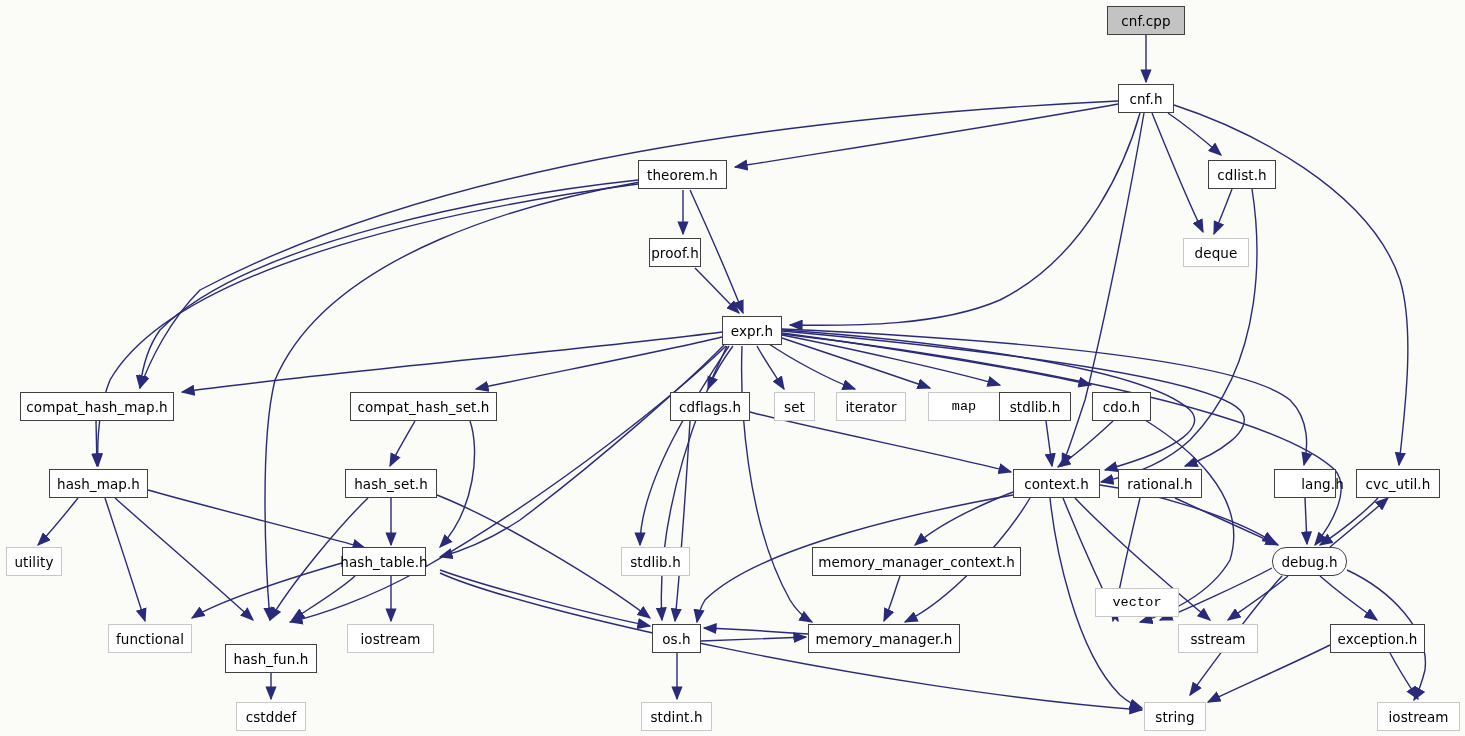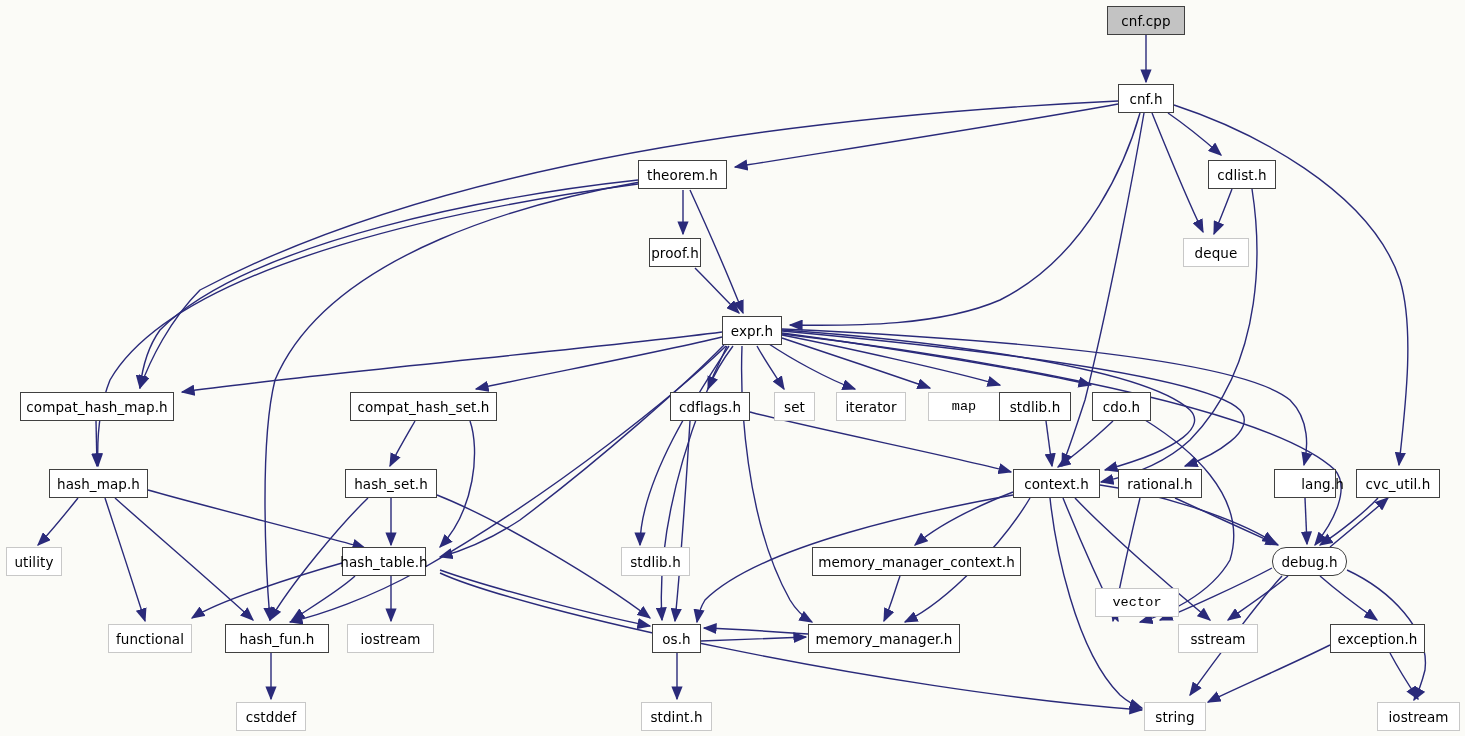--- a/index.html
+++ b/index.html
@@ -178,21 +178,21 @@
       </div>
       <div class="node hdr" style="left: 812px; top: 547px; width: 209px;">
         <span>memory_manager_context.h</span>
       </div>
       <div class="node hdr" style="left: 1272px; top: 547px; width: 75px; border-radius: 14px;">
         <span>debug.h</span>
       </div>
       <div class="node " style="left: 108px; top: 624px; width: 84px;">
         <span>functional</span>
       </div>
-      <div class="node hdr" style="left: 225px; top: 624px; width: 104px;">
+      <div class="node hdr" style="left: 225px; top: 644px; width: 92px;">
         <span>hash_fun.h</span>
       </div>
       <div class="node " style="left: 347px; top: 624px; width: 87px;">
         <span>iostream</span>
       </div>
       <div class="node hdr" style="left: 652px; top: 624px; width: 49px;">
         <span>os.h</span>
       </div>
       <div class="node hdr" style="left: 808px; top: 624px; width: 152px;">
         <span>memory_manager.h</span>

